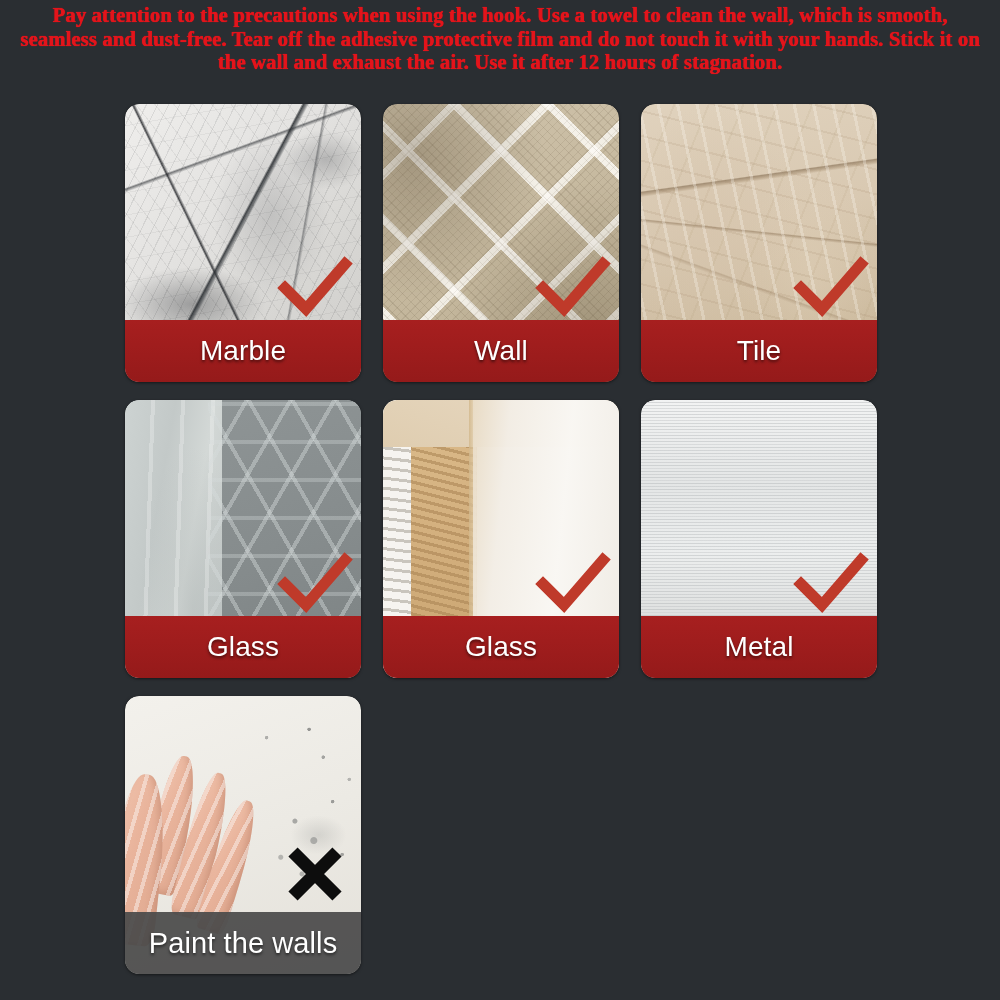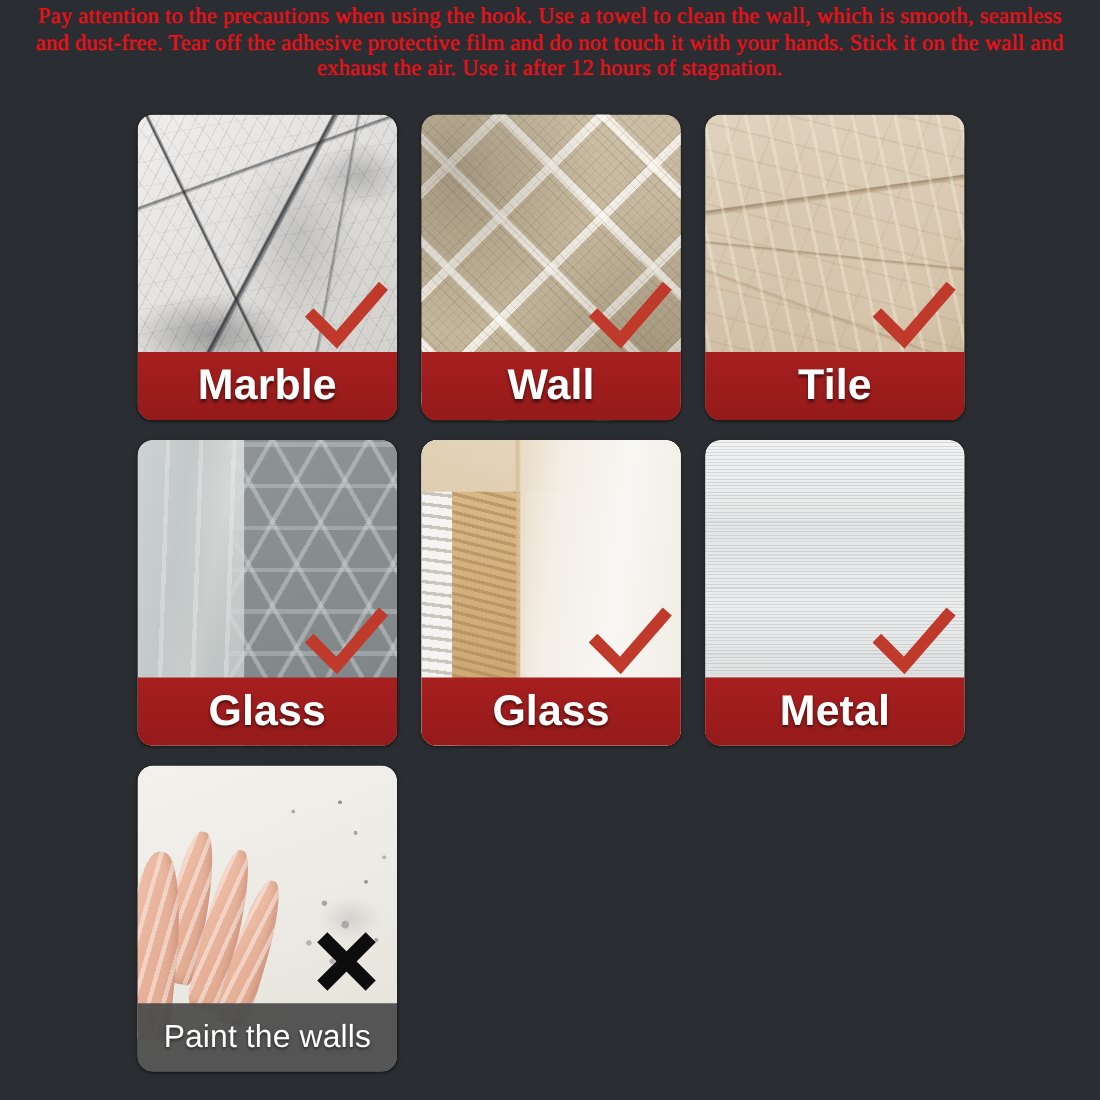--- a/index.html
+++ b/index.html
@@ -11,21 +11,21 @@
     position:relative;
   }
 
   
   #headline{
     position:absolute;
     left:0; top:4px; width:1000px;
     text-align:center;
     color:#e3141b;
     font-family:"Liberation Serif", serif;
-    font-weight:normal;
+    font-weight:bold;
     font-size:20.5px;
     line-height:23.5px;
     letter-spacing:.2px;
     text-shadow:0 0 1px #e3141b, 0.5px 0 0 #e3141b;
     padding:0 18px;
     box-sizing:border-box;
     white-space:pre-line;
   }
 
   
@@ -56,22 +56,22 @@
 
   
   .label{
     position:absolute;
     left:0; right:0; bottom:0;
     height:62px;
     display:flex;
     align-items:center;
     justify-content:center;
     color:#fff;
-    font-size:39px;
-    font-weight:bold;
+    font-size:28px;
+    font-weight:normal;
     letter-spacing:.1px;
     text-shadow:0 2px 3px rgba(0,0,0,.55);
     z-index:4;
     white-space:nowrap;
   }
   .label.ok{
     background:linear-gradient(180deg,#a71f1f 0%,#951a1a 100%);
     border-radius:0 0 12px 12px;
   }
   .label.no{

